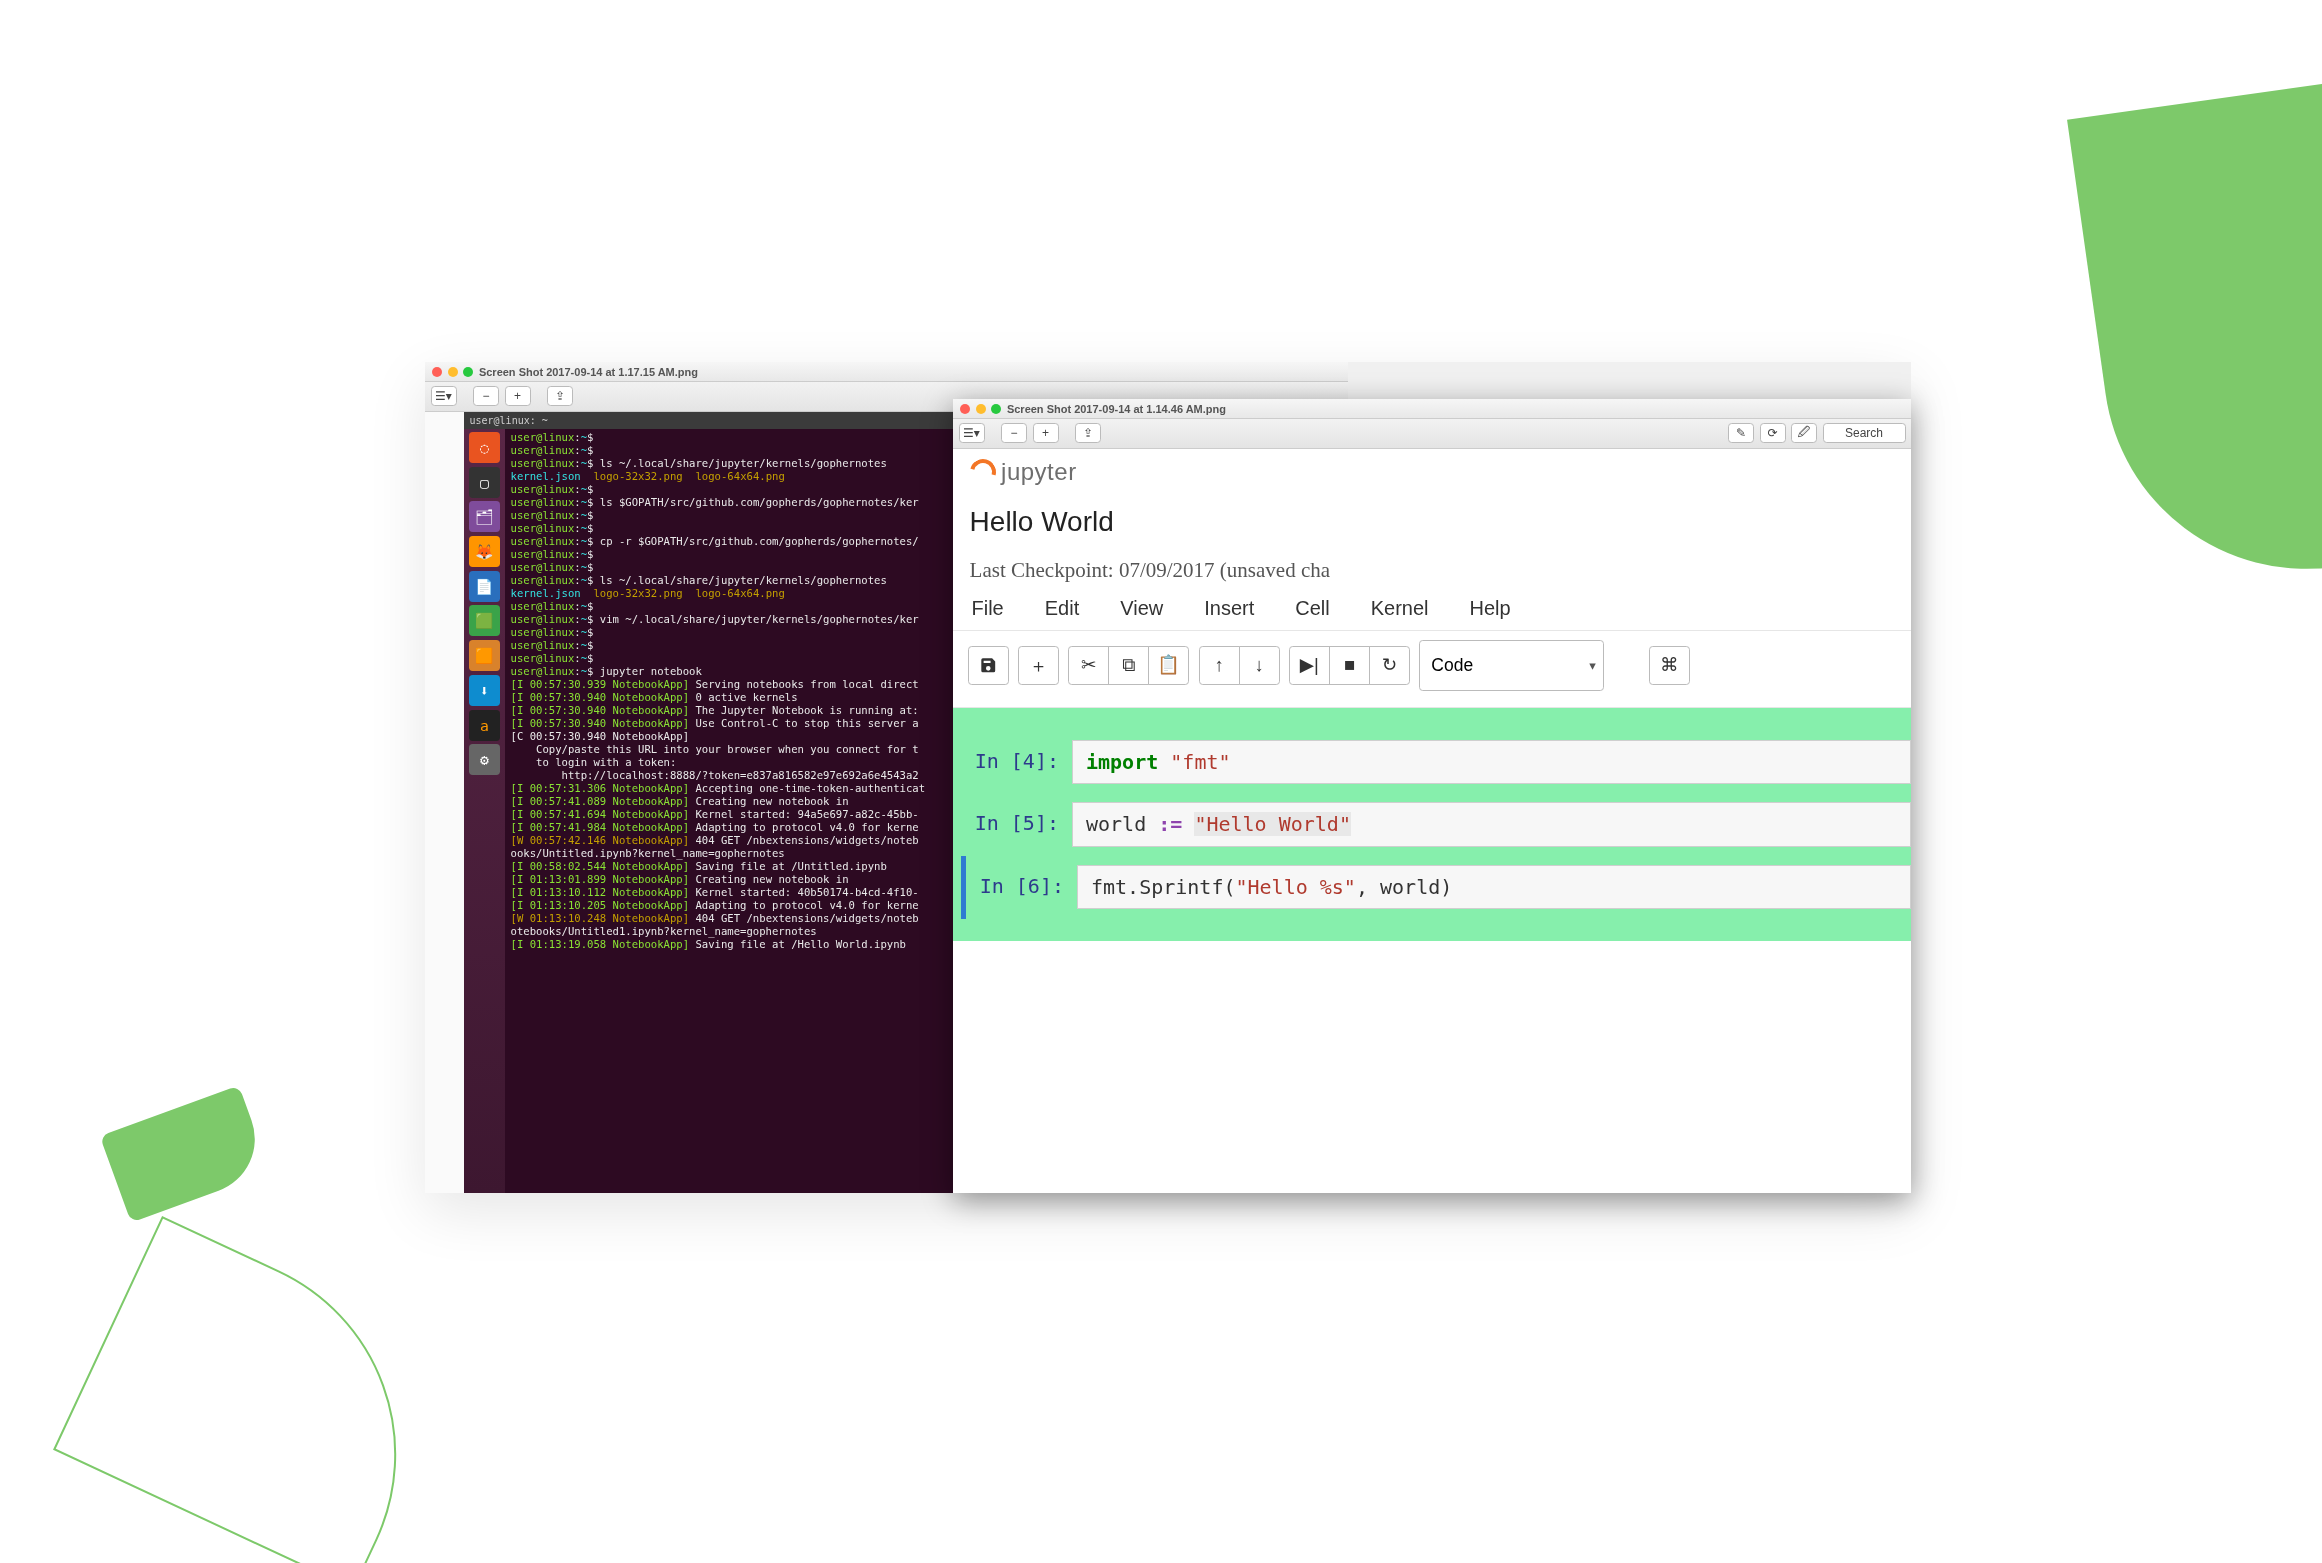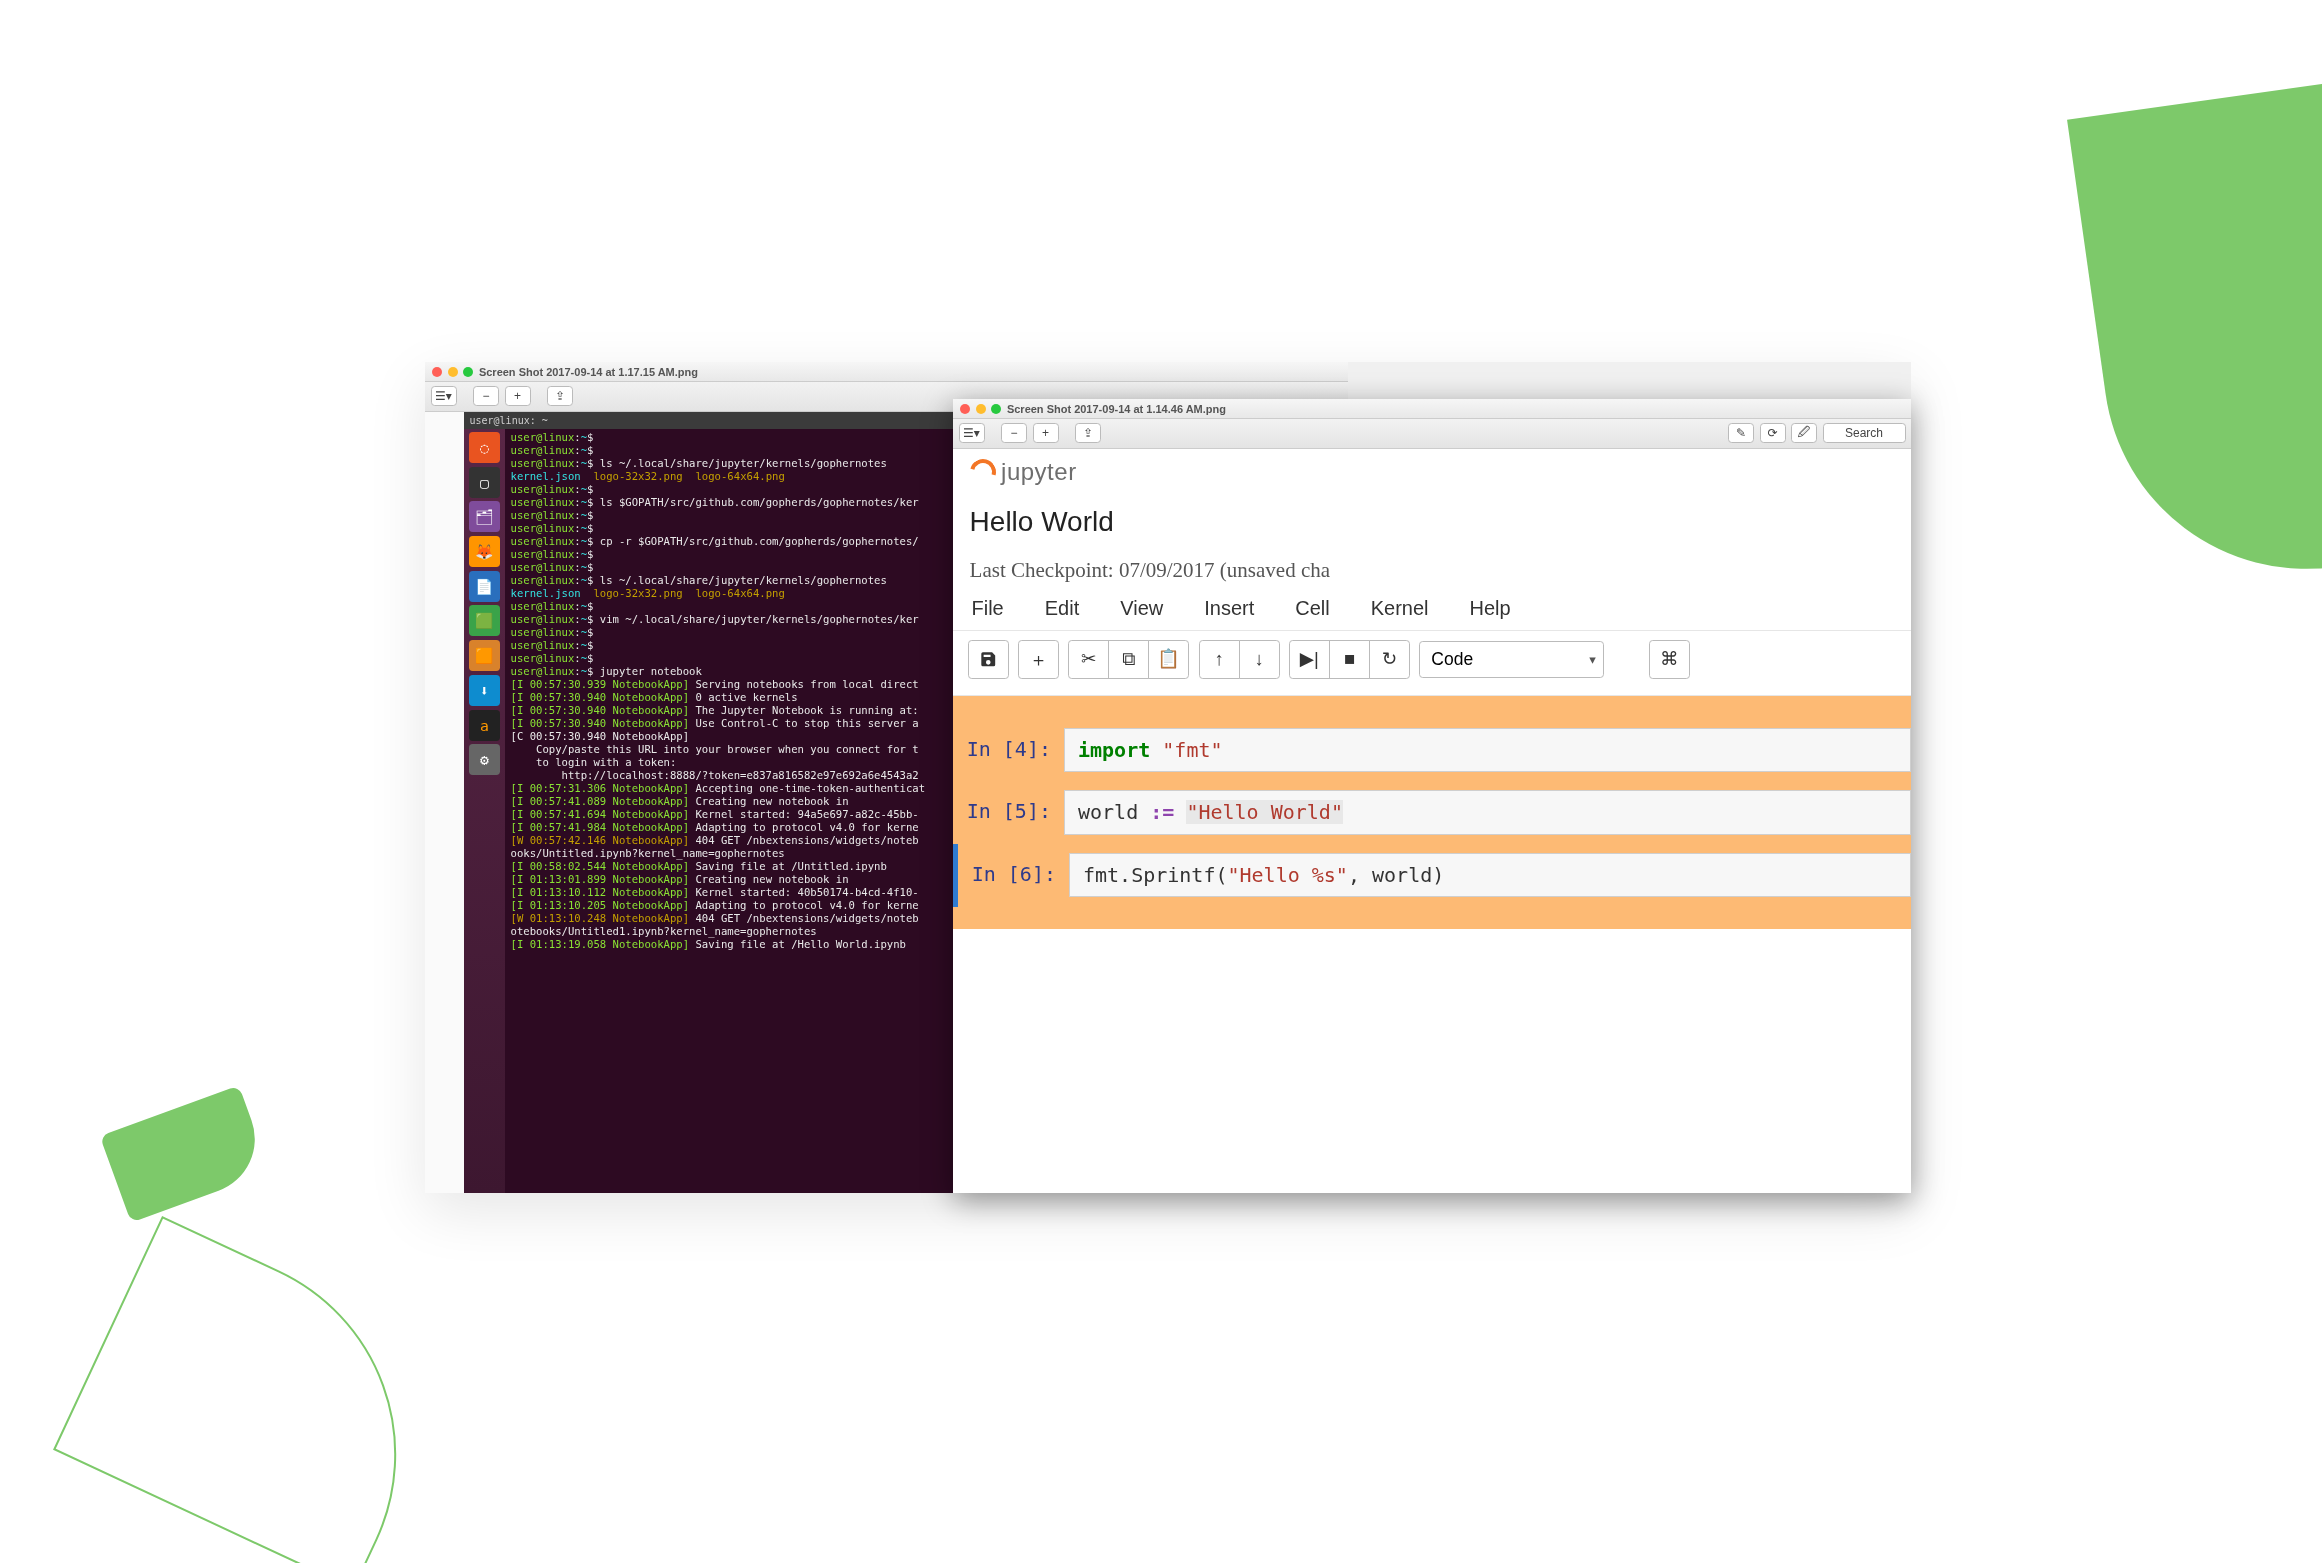--- a/index.html
+++ b/index.html
@@ -61,25 +61,25 @@
   .jup-menu { display:flex; gap:41px; padding:5.5px 18.5px 9.2px 18.5px; font-size:20px; color:#333; border-bottom:1.8px solid #e6e6e6; }
   .jup-menu span { cursor:default; }
 
   .jup-toolbar { display:flex; align-items:center; gap:9.2px; padding:9.2px 14.8px 16.6px 14.8px; border-bottom:1.8px solid #e6e6e6; }
   .jbtn { width:41px; height:39px; border:0.9px solid #bbb; border-radius:3.7px; background:#fff; display:flex; align-items:center; justify-content:center; font-size:18.5px; color:#333; }
   .jbtn svg { width:18.5px; height:18.5px; fill:#333; }
   .jgroup { display:flex; }
   .jgroup .jbtn { border-radius:0; margin-left:-0.9px; }
   .jgroup .jbtn:first-child { border-radius:3.7px 0 0 3.7px; margin-left:0; }
   .jgroup .jbtn:last-child  { border-radius:0 3.7px 3.7px 0; }
-  .jselect { height:37px; border:0.9px solid #bbb; border-radius:3.7px; background:#fff; font-size:17.5px; padding:0 26px 0 11px; min-width:185px; display:flex; align-items:center; position:relative; }
+  .jselect { height:51px; border:0.9px solid #bbb; border-radius:3.7px; background:#fff; font-size:17.5px; padding:0 26px 0 11px; min-width:185px; display:flex; align-items:center; position:relative; }
   .jselect::after { content:"▾"; position:absolute; right:7.4px; color:#555; font-size:13px; }
 
   
-  .cells { padding:22px 0 22px 0; background:#fdba74; }
+  .cells { padding:22px 0 22px 8px; background:#86efac; }
   .cell { display:flex; align-items:flex-start; padding:9.2px 0; }
   .prompt { width:111px; text-align:right; font-family:Menlo,monospace; font-size:20px; color:#2d3a8c; padding-right:13px; padding-top:9.2px; }
   .prompt.out { color:#c0392b; }
   .inputarea { flex:1; }
   .codebox { border:0.9px solid #cfcfcf; background:#f7f7f7; padding:9.2px 13px; font-family:Menlo,monospace; font-size:20px; color:#333; white-space:pre; }
   .sel-left { border-left:5.5px solid #2f7bd1; }
   .kw-green{color:#008000;font-weight:600;}
   .kw-str{color:#b03a2e;}
   .kw-op{color:#8e44ad;font-weight:600;}
   .hl{background:#e8e8e8;}

